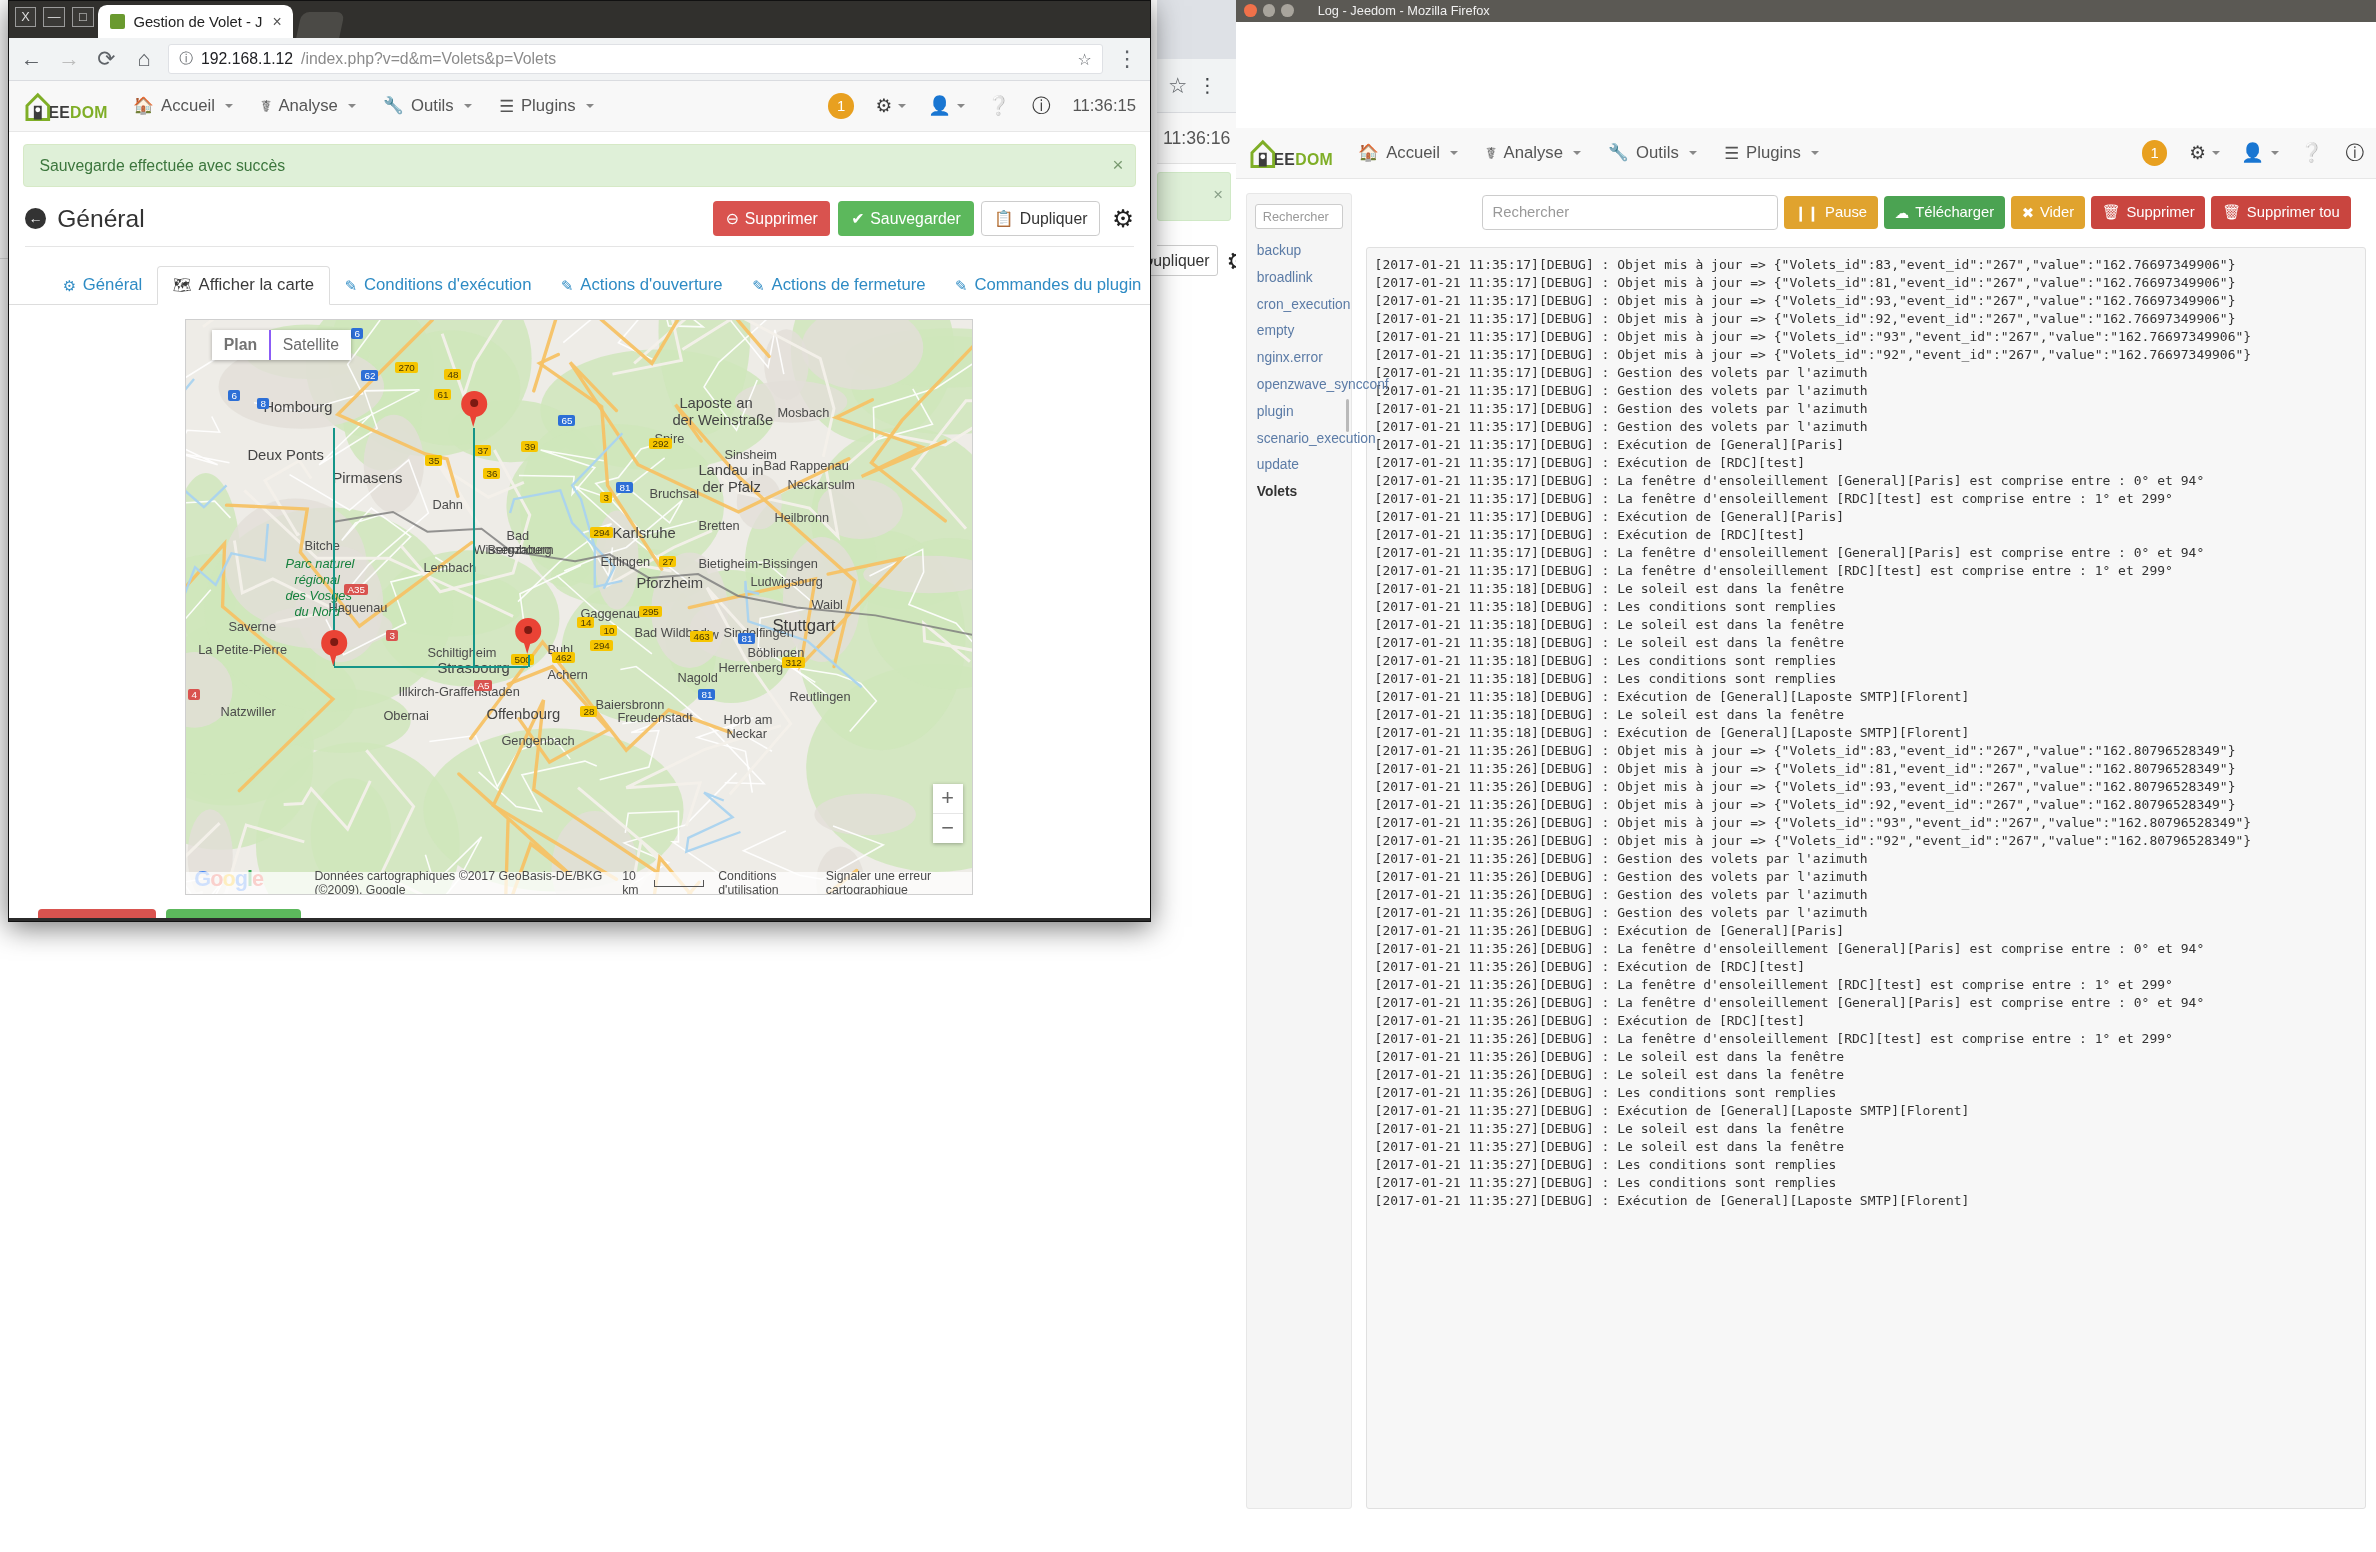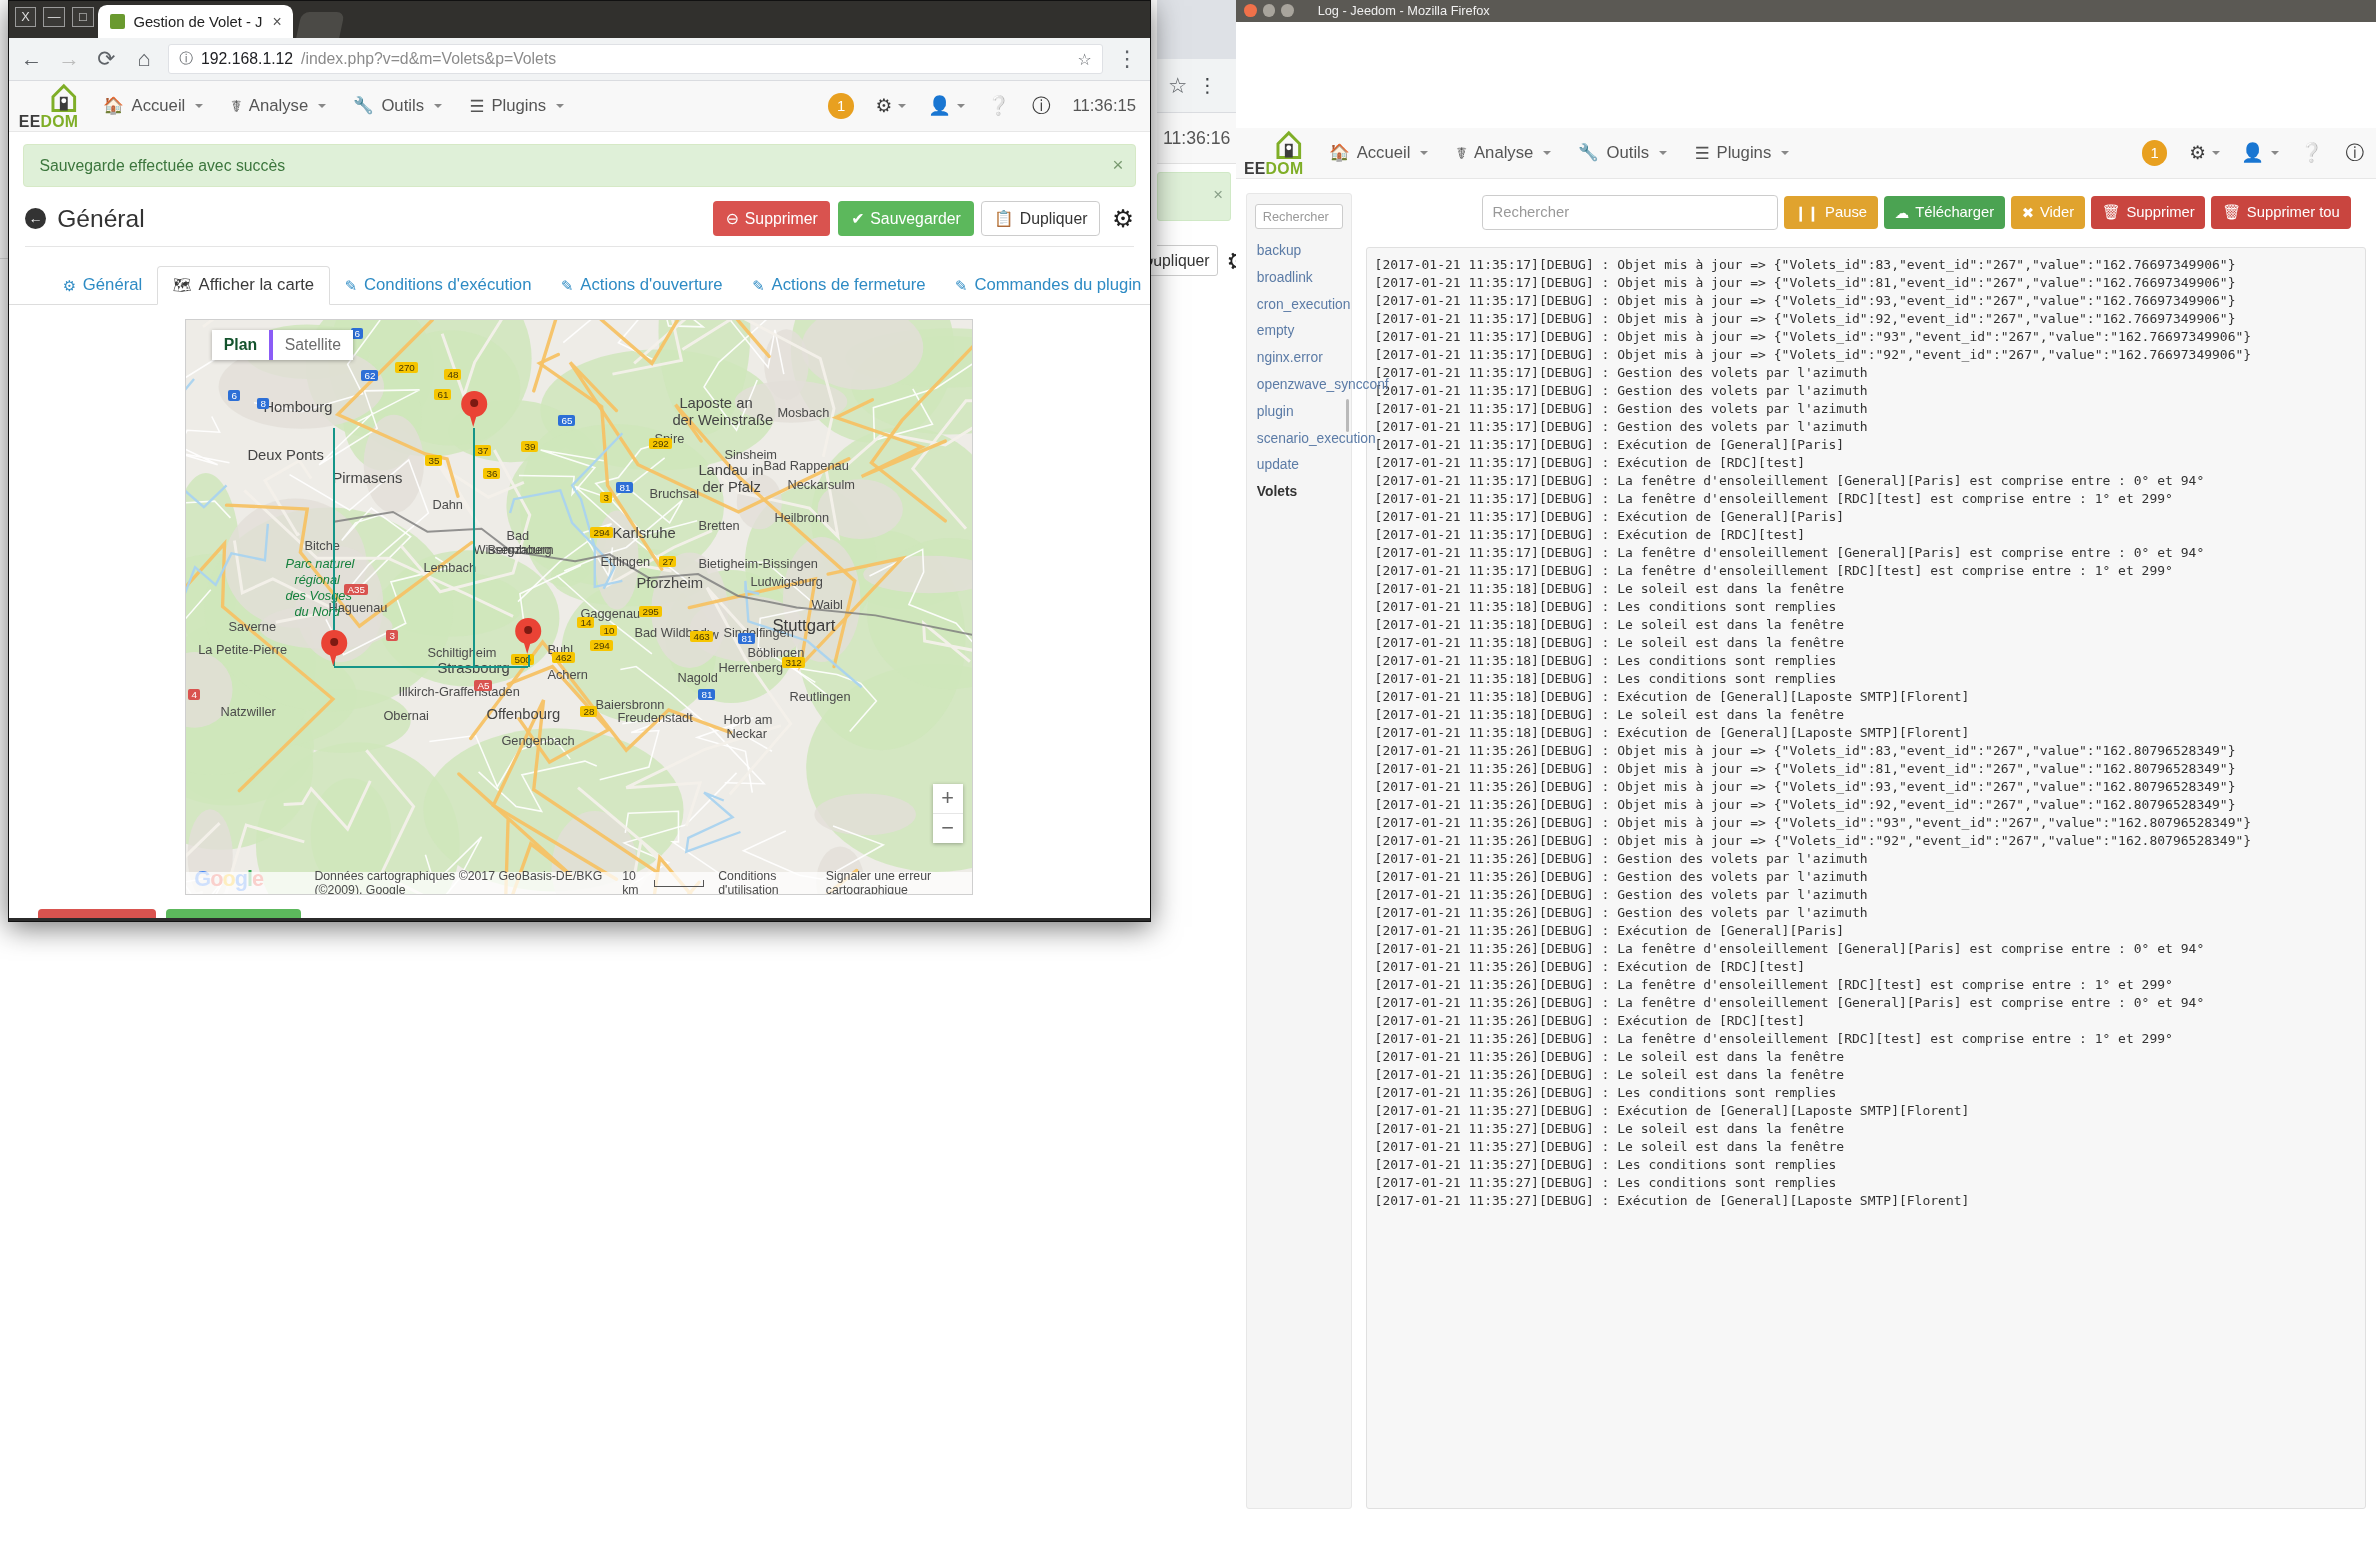--- a/index.html
+++ b/index.html
@@ -48,21 +48,21 @@
   .nav-ico { font-size:21.7px; color:#5f6368; width:25.6px; text-align:center; }
   #omnibox { flex:1; height:29.6px; background:#fff; border:1px solid #dfe1e5; border-radius:3px; display:flex; align-items:center; padding:0 9.9px; gap:7.9px; font-size:15.8px;}
   .omni-host { color:#202124; }
   .omni-path { color:#8b8b8b; }
   .omni-right { margin-left:auto; display:flex; gap:11.8px; align-items:center; color:#5f6368;}
 
   #fw-page { height:837px; background:#fff; overflow:hidden; position:relative; }
 
   
   #jd-nav { height:51px; background:#f8f8f8; border-bottom:1px solid #e7e7e7; display:flex; align-items:center; padding:0 13.8px; }
-  .jd-logo { display:flex; align-items:flex-end; margin-right:25.6px;flex-direction:column; }
+  .jd-logo { display:flex; align-items:flex-end; margin-right:25.6px; }
   .jd-logo-mark { width:29.6px; height:31.5px; position:relative; }
   .jd-logo-text { font-size:15.8px; font-weight:bold; letter-spacing:0.3px; margin-left:-3.9px; }
   .jd-logo-text .ee { color:#3c3c3c; } .jd-logo-text .dom { color:#7fae27; }
   .jd-menu { display:flex; align-items:center; gap:27.6px; }
   .jd-menu-item { font-size:16.7px; color:#555; display:flex; align-items:center; gap:6.9px; white-space:nowrap;}
   .caret { border-left:4.9px solid transparent; border-right:4.9px solid transparent; border-top:4.9px solid #888; display:inline-block; margin-left:3px;}
   .jd-right { margin-left:auto; display:flex; align-items:center; gap:21.7px; }
   .badge-orange { width:25.6px; height:25.6px; background:#e8a020; color:#fff; border-radius:50%; font-size:14.8px; display:flex; align-items:center; justify-content:center; }
   .jd-ico { font-size:18.7px; color:#3c3c3c; display:flex; align-items:center; gap:3px;}
   .jd-clock { font-size:16.7px; color:#555; }
@@ -91,21 +91,21 @@
   .jtab .ti { font-size:14.8px; }
 
   
   #jd-map-wrap { padding:13.8px 0 0 0; display:flex; justify-content:center; }
   .gmap { position:relative; overflow:hidden; background:#e9e7e2; border:1px solid #cfcfcf; }
   #jd-map { width:788px; height:576px; }
 
   
   .map-typectl { position:absolute; left:25.6px; top:9.9px; background:#fff; box-shadow:0 1px 3.9px rgba(0,0,0,.3); display:flex; height:29.6px; font-size:15.8px; }
   .map-typectl div { padding:0 11.8px; display:flex; align-items:center; color:#6b6b6b; }
-  .map-typectl div.sel { color:#14532d; font-weight:bold; border-right:4px solid #8b5cf6;}
+  .map-typectl div.sel { color:#737373; font-weight:bold; border-right:2px solid #8b5cf6;}
   .map-zoom { position:absolute; right:9.9px; bottom:51px; width:29.6px; background:#fff; box-shadow:0 1px 3.9px rgba(0,0,0,.3);}
   .map-zoom div { height:29.6px; display:flex; align-items:center; justify-content:center; font-size:21.7px; color:#666;}
   .map-zoom div:first-child { border-bottom:1px solid #e6e6e6;}
   .map-attr { position:absolute; left:0; right:0; bottom:0; height:21.7px; background:rgba(255,255,255,.75); display:flex; align-items:center; font-size:12.3px; color:#4b4b4b; gap:13.8px; padding-left:128px;}
   .map-attr .scalebar { display:inline-flex; align-items:center; gap:4.9px;}
   .map-attr .scaleline { display:inline-block; width:61px; height:6.9px; border:1px solid #555; border-top:none;}
   .gbrand { position:absolute; left:7.9px; bottom:2px; font-size:21.7px; font-weight:bold; letter-spacing:-1px; font-family:"Liberation Sans",sans-serif;}
   .gbrand .b1{color:#4285F4}.gbrand .b2{color:#EA4335}.gbrand .b3{color:#FBBC05}.gbrand .b4{color:#4285F4}.gbrand .b5{color:#34A853}.gbrand .b6{color:#EA4335}
 
   

